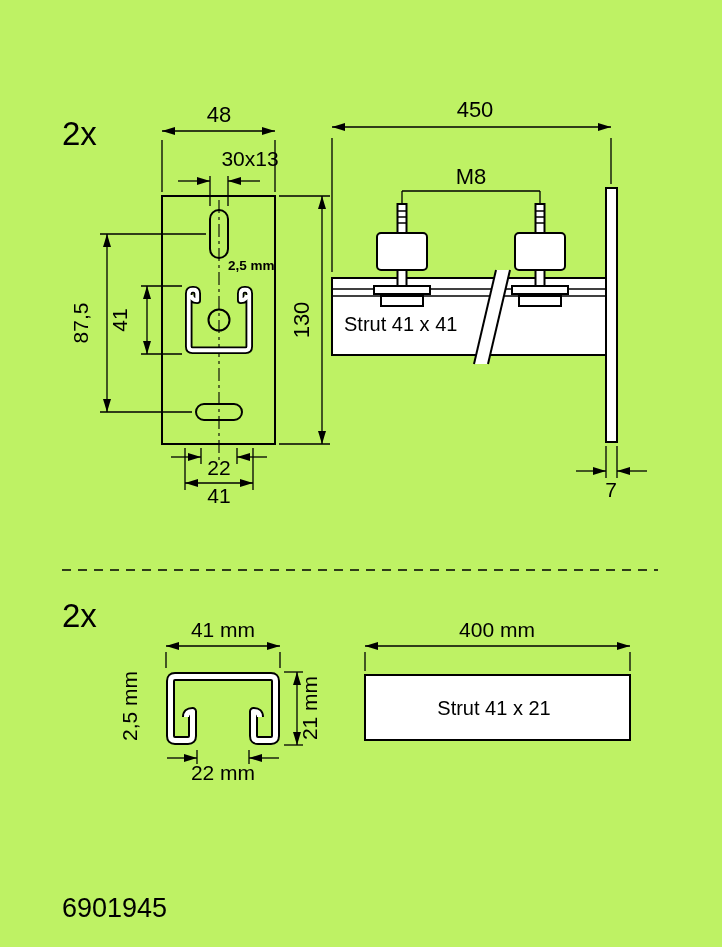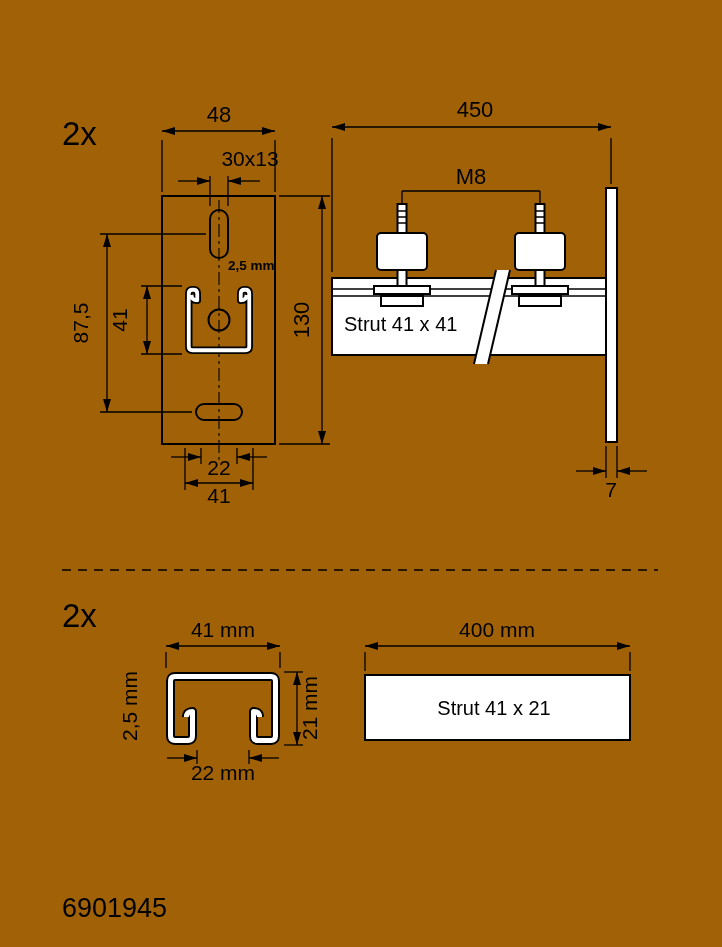--- a/index.html
+++ b/index.html
@@ -1,16 +1,16 @@
 <!DOCTYPE html>
 <html><head>
 <meta charset="utf-8">
 <style>
   html,body{margin:0;padding:0;background:#ffffff;}
-  .page{width:722px;height:947px;position:relative;background:#a16207;}
+  .page{width:722px;height:947px;position:relative;background:#bef264;}
   svg{display:block;}
   text{font-family:"Liberation Sans",sans-serif;fill:#000;}
   .t33{font-size:33px;}
   .t27{font-size:27px;}
   .t22{font-size:22px;}
   .t21{font-size:21px;}
   .t20{font-size:20px;}
   .t13{font-size:13.5px;font-weight:bold;}
   .mid{text-anchor:middle;}
   .ln {stroke:#000;stroke-width:2;fill:none;}

